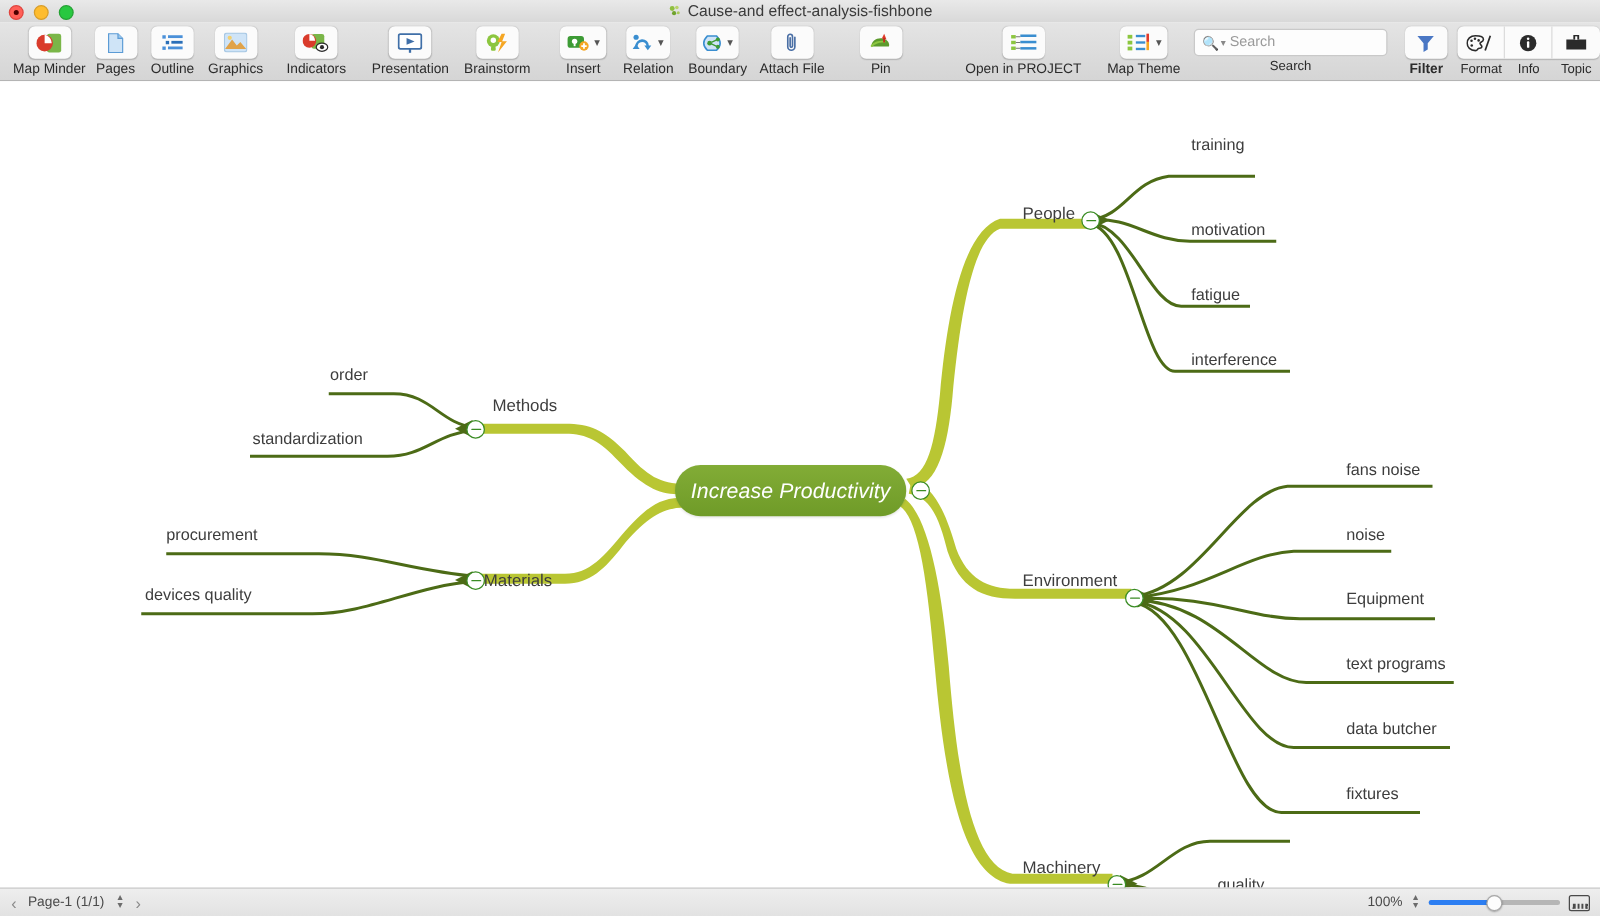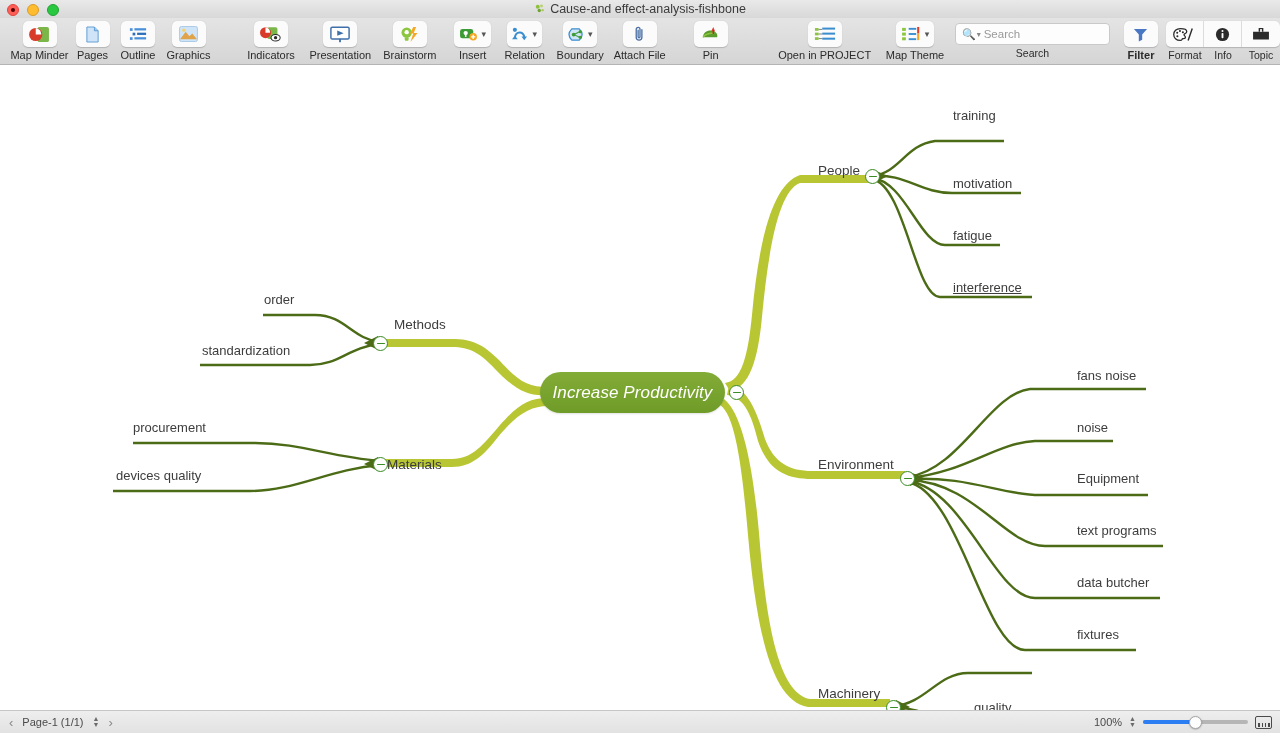--- a/index.html
+++ b/index.html
@@ -297,21 +297,21 @@
           <svg width="19" height="16" viewBox="0 0 20 17">
             <rect x="0.5" y="0.5" width="19" height="16" rx="2" fill="#cfe4f7" stroke="#a8c8e4"></rect>
             <path d="M1 14 L7 6 L11 11 L14 8 L19 14 Z" fill="#e0a34a"></path>
             <circle cx="5" cy="4.5" r="1.8" fill="#f3d070"></circle>
           </svg>
         </div>
         <div class="lbl">Graphics</div>
       </div>
     </div>
 
-    <div class="tgroup" style="margin-left:27px;">
+    <div class="tgroup" style="margin-left:9px;">
       <div class="tbtn" style="width:58px;">
         <div class="chip">
           <svg width="22" height="17" viewBox="0 0 24 18">
             <rect x="8" y="1" width="11" height="13" rx="2" fill="#7ab648"></rect>
             <circle cx="6" cy="7" r="6" fill="#d93b2b"></circle>
             <path d="M6 7 L6 1 A6 6 0 0 1 11 7 Z" fill="#ffffff"></path>
             <ellipse cx="17" cy="12.5" rx="5" ry="3.6" fill="#ffffff" stroke="#2b2b2b" stroke-width="1.1"></ellipse>
             <circle cx="17" cy="12.5" r="1.8" fill="#2b2b2b"></circle>
           </svg>
         </div>
@@ -579,21 +579,21 @@
 
     <div class="node-label" style="left:394px; top:252px;">Methods</div>
     <div class="collapse" style="left:373px; top:271px;"></div>
 
     <div class="node-label" style="left:387px; top:380px;margin-top:12px;">Materials</div>
     <div class="collapse" style="left:373px; top:392px;"></div>
 
     <div class="sub-label" style="left:953px; top:43px;">training</div>
     <div class="sub-label" style="left:953px; top:111px;">motivation</div>
     <div class="sub-label" style="left:953px; top:163px;">fatigue</div>
-    <div class="sub-label" style="left:953px; top:215px;text-decoration:underline;">interference</div>
+    <div class="sub-label" style="left:953px; top:215px;">interference</div>
 
     <div class="sub-label" style="left:1077px; top:303px;">fans noise</div>
     <div class="sub-label" style="left:1077px; top:355px;">noise</div>
     <div class="sub-label" style="left:1077px; top:406px;">Equipment</div>
     <div class="sub-label" style="left:1077px; top:458px;">text programs</div>
     <div class="sub-label" style="left:1077px; top:510px;">data butcher</div>
     <div class="sub-label" style="left:1077px; top:562px;">fixtures</div>
 
     <div class="sub-label" style="left:974px; top:635px;">quality</div>
 

